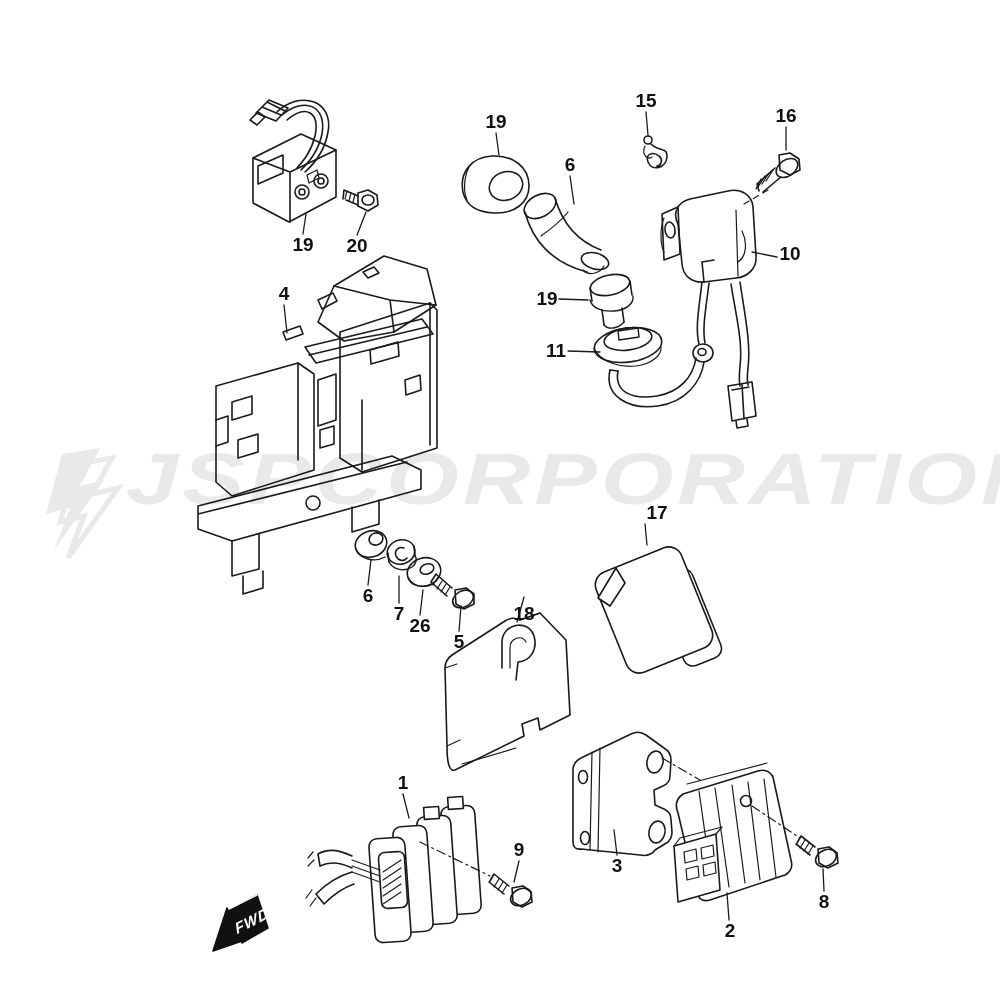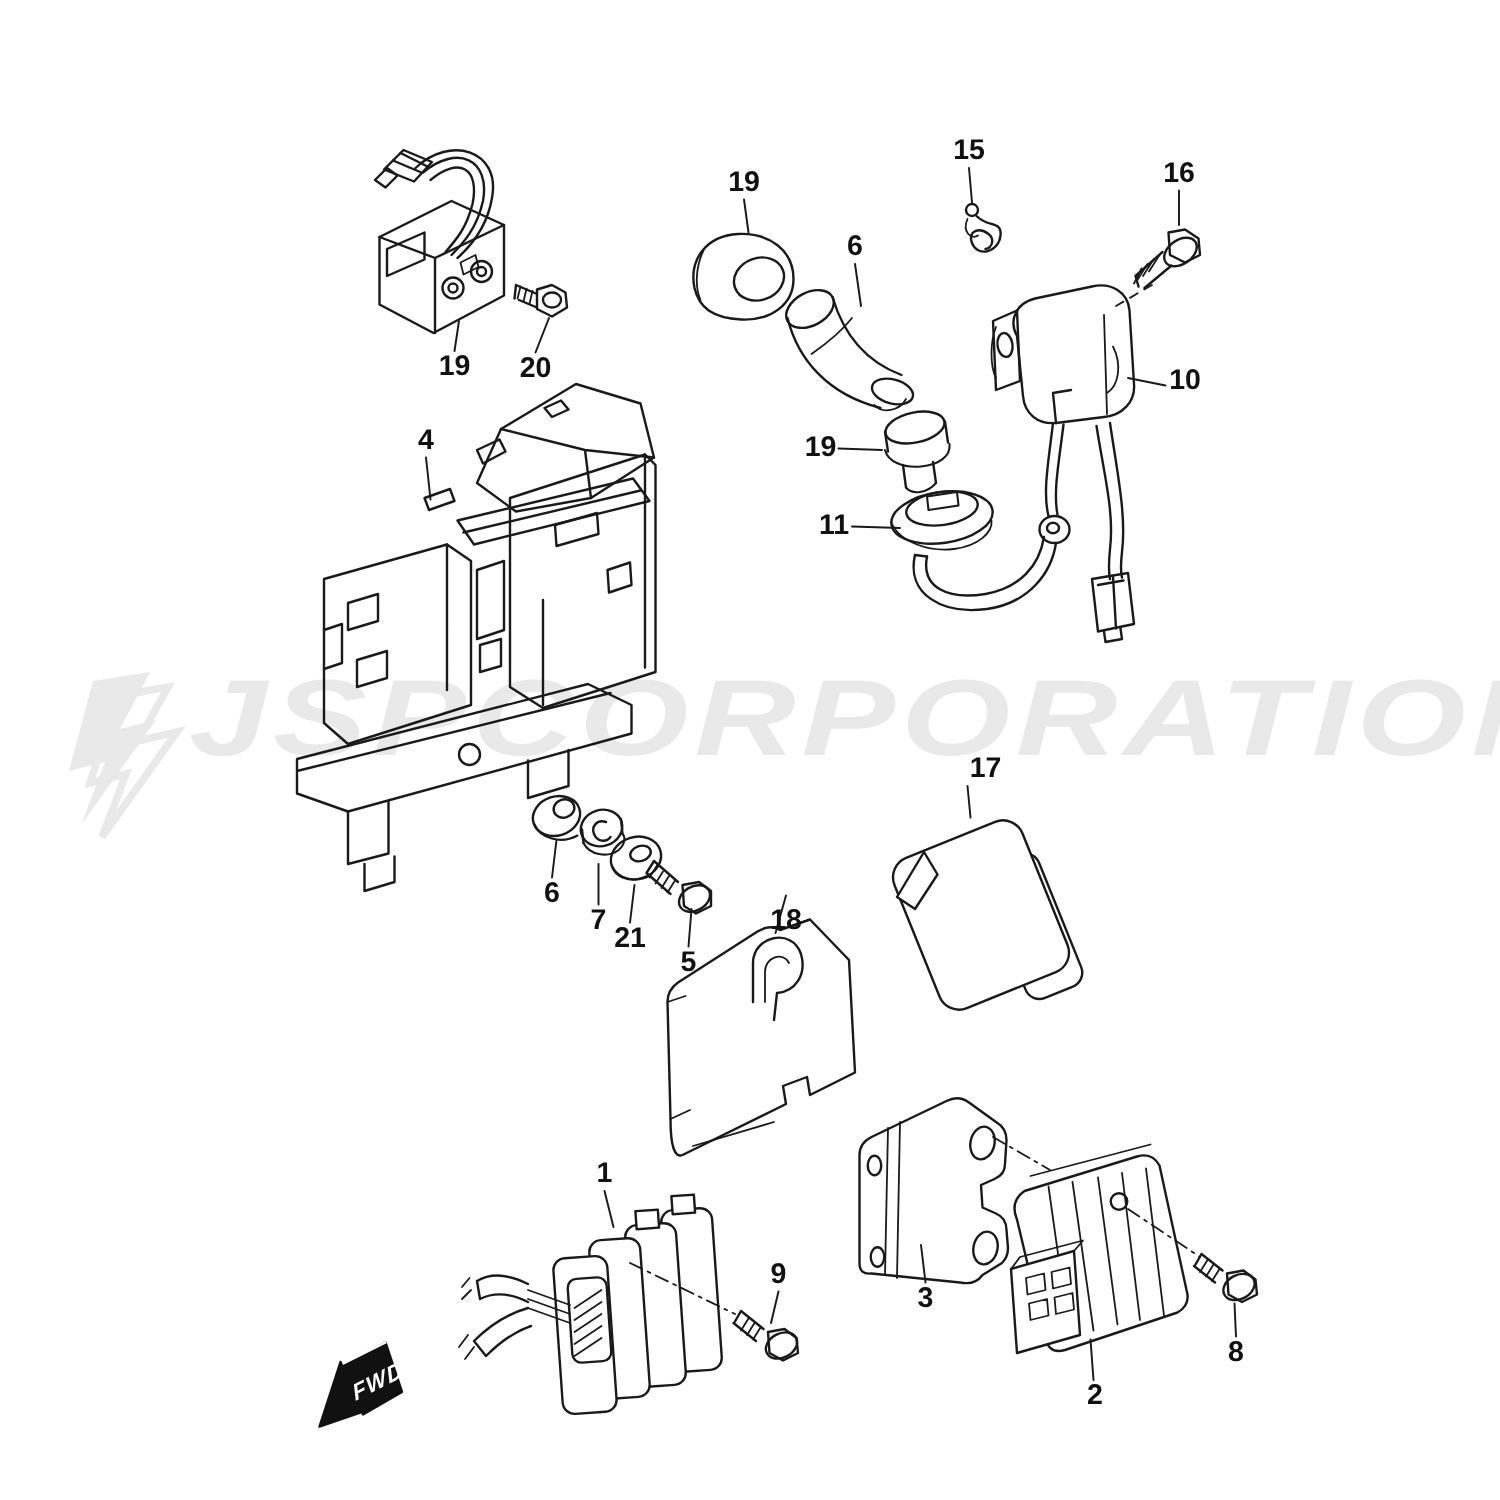--- a/index.html
+++ b/index.html
@@ -275,15 +275,15 @@
   <div class="pn" style="left:556px;top:351px">11</div>
   <div class="pn" style="left:547px;top:299px">19</div>
   <div class="pn" style="left:646px;top:101px">15</div>
   <div class="pn" style="left:786px;top:116px">16</div>
   <div class="pn" style="left:570px;top:165px">6</div>
   <div class="pn" style="left:496px;top:122px">19</div>
   <div class="pn" style="left:657px;top:513px">17</div>
   <div class="pn" style="left:524px;top:614px">18</div>
   <div class="pn" style="left:303px;top:245px">19</div>
   <div class="pn" style="left:357px;top:246px">20</div>
-  <div class="pn" style="left:420px;top:626px">21</div>
+  <div class="pn" style="left:420px;top:626px">26</div>
 
 </div>
 
 </body></html>

